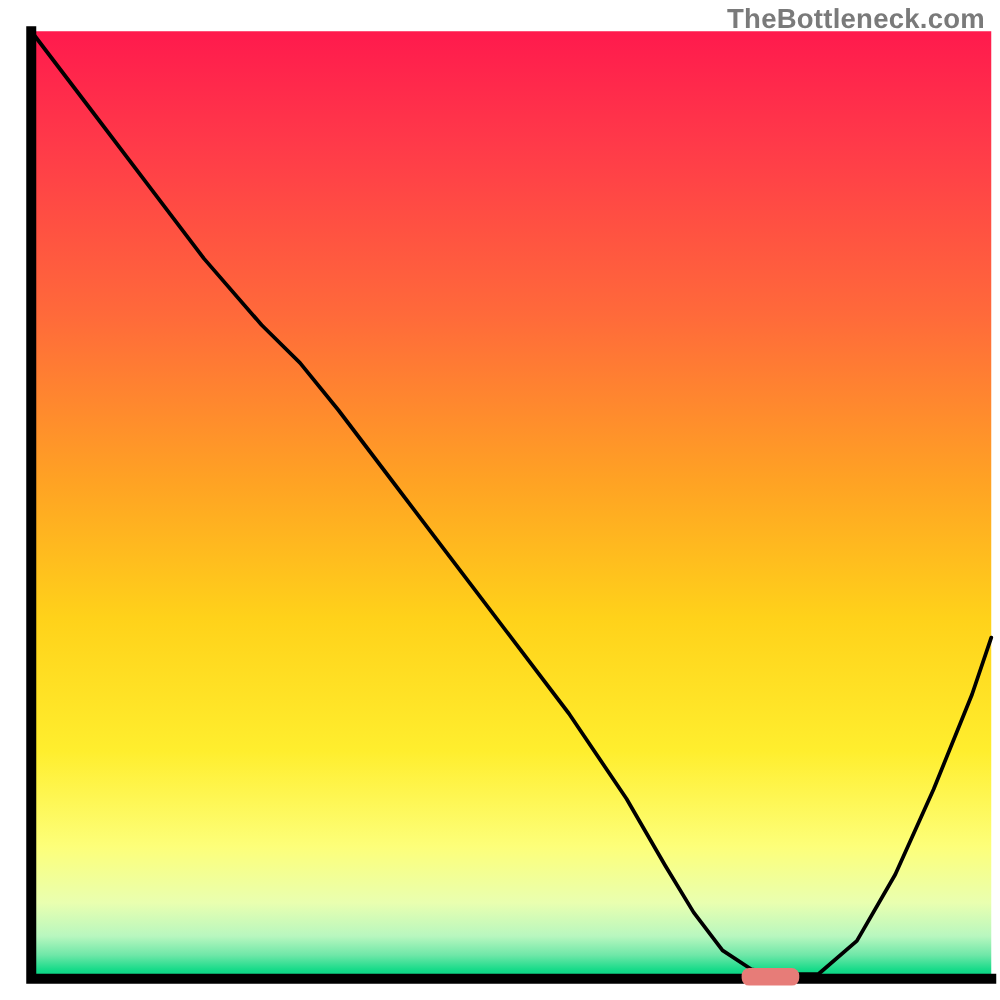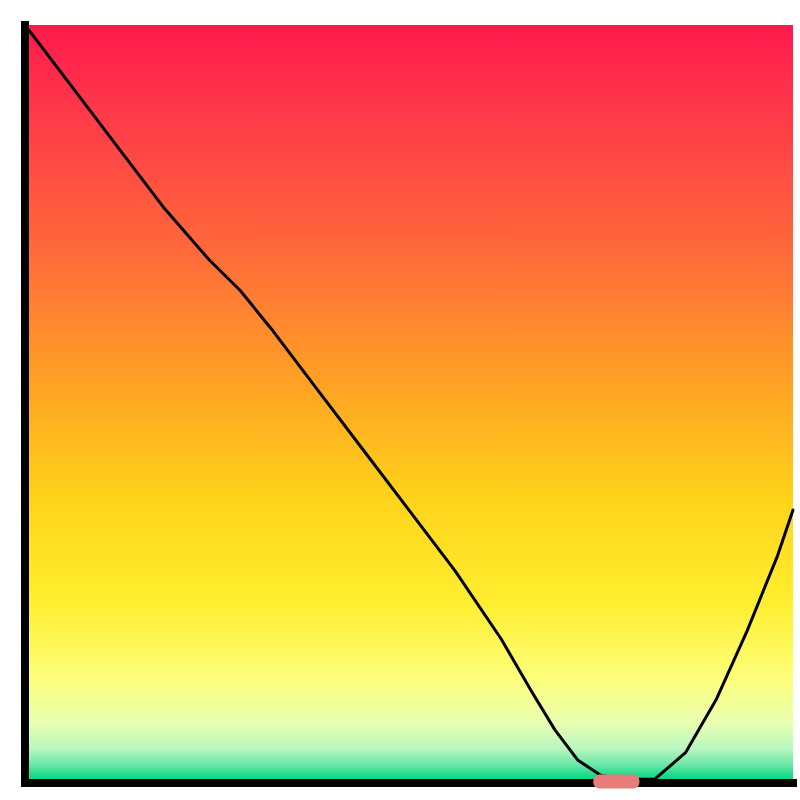--- a/index.html
+++ b/index.html
@@ -25,20 +25,21 @@
     letter-spacing: 0.2px;
   }
   svg {
     display: block;
   }
 </style>
 </head>
 <body>
 
 <div class="frame">
+  <div class="watermark">TheBottleneck.com</div>
 
   <svg id="chart-svg" width="800" height="800" viewBox="0 0 800 800">
     <defs>
       <linearGradient id="bg-grad" x1="0" y1="0" x2="0" y2="1">
           <stop offset="0%" stop-color="#ff1a4d"></stop>
           <stop offset="12%" stop-color="#ff3a49"></stop>
           <stop offset="30%" stop-color="#ff6a3a"></stop>
           <stop offset="48%" stop-color="#ffa423"></stop>
           <stop offset="62%" stop-color="#ffd21a"></stop>
           <stop offset="76%" stop-color="#ffee2e"></stop>

